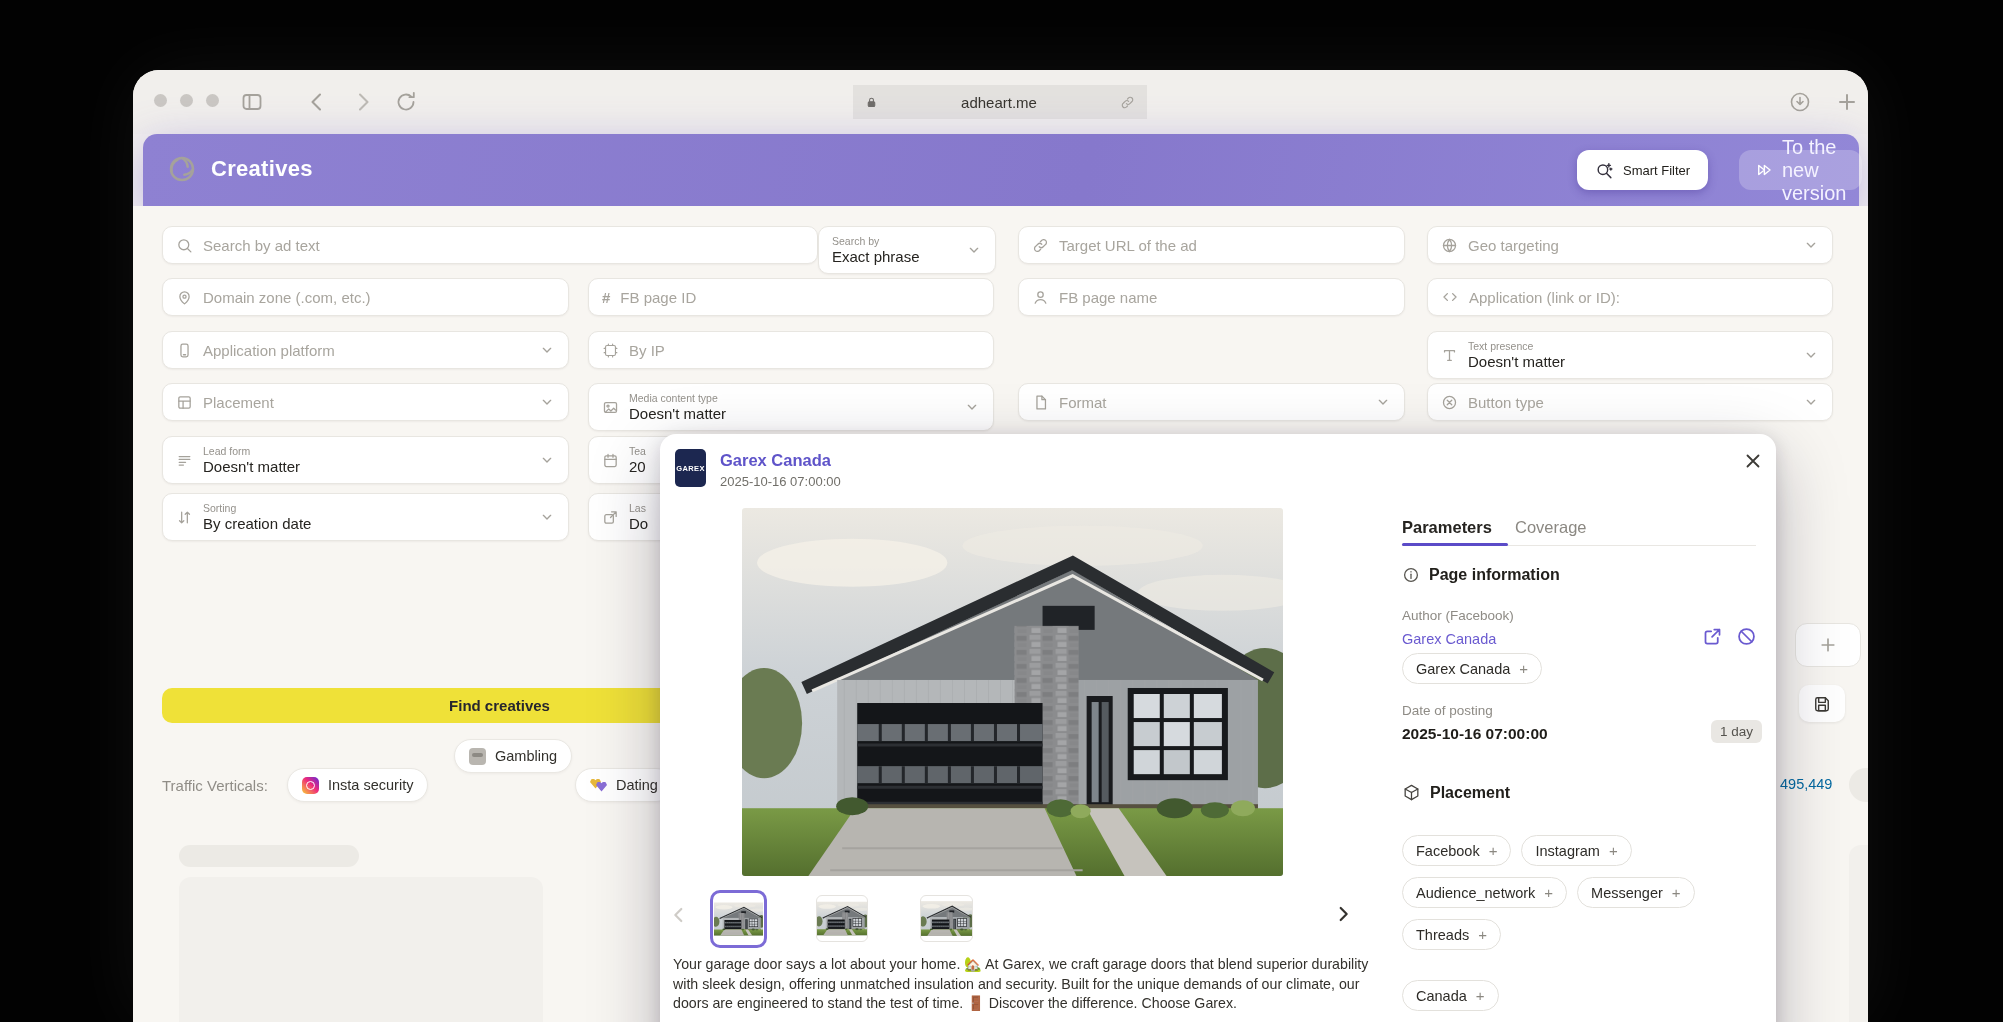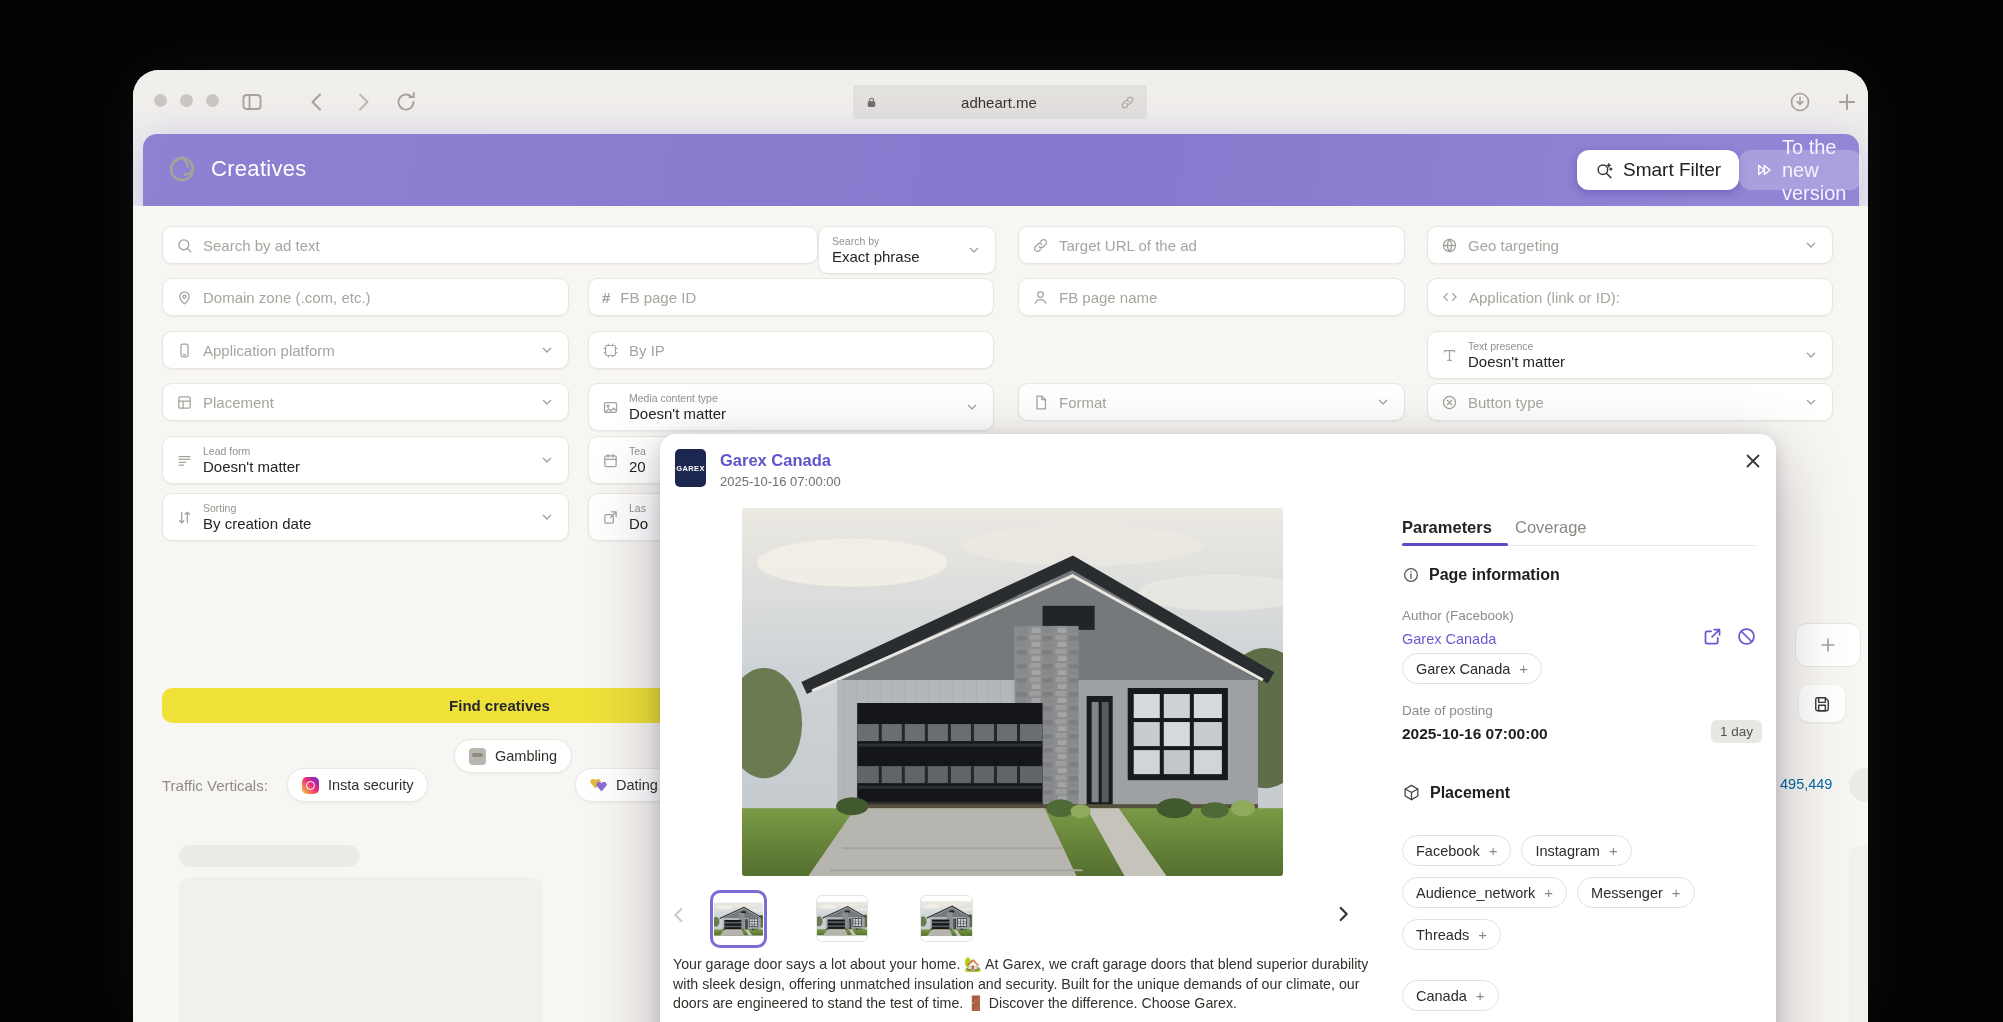--- a/index.html
+++ b/index.html
@@ -9,23 +9,23 @@
   
   .chrome{position:absolute;left:0;top:0;width:100%;height:64px;background:#f1efec}
   .dot{position:absolute;top:24px;width:13px;height:13px;border-radius:50%;background:#cac7c3}
   .cbtn{position:absolute;top:20px;width:24px;height:24px;color:#57554f}
   .cbtn.dis{color:#bdbab4}
   .urlbar{position:absolute;left:720px;top:15px;width:294px;height:34px;background:#e3e1de;border-radius:0;display:flex;align-items:center;padding:0 12px;color:#6f6d69}
   .urlbar .host{flex:1;text-align:center;font-size:15px;color:#37352f}
   
   .appbar{position:absolute;left:10px;top:64px;width:1716px;height:72px;border-radius:14px 14px 0 0;background:linear-gradient(100deg,#8e81d2 0%,#8678cc 55%,#9287d7 100%);box-shadow:0 12px 45px rgba(122,104,208,.45)}
   .applogo{position:absolute;left:24px;top:20px;width:30px;height:30px;color:#fff}
-  .apptitle{position:absolute;left:68px;top:22px;font-size:22px;font-weight:normal;color:#fff;letter-spacing:.3px}
+  .apptitle{position:absolute;left:68px;top:22px;font-size:22px;font-weight:bold;color:#fff;letter-spacing:.3px}
   .sfbtn{position:absolute;left:1434px;top:16px;height:40px;border-radius:12px;background:#fff;display:flex;align-items:center;gap:9px;padding:0 18px;box-shadow:0 3px 8px rgba(60,40,140,.35);cursor:pointer}
-  .sfbtn span{font-size:19px;color:#22201c}
+  .sfbtn span{font-size:13px;color:#22201c}
   .nvbtn{position:absolute;left:1596px;top:16px;height:40px;border-radius:12px;background:rgba(255,255,255,.22);display:flex;align-items:center;gap:9px;padding:0 16px;color:#fff;cursor:pointer}
   .nvbtn span{font-size:20px;color:#f4f2ff}
   
   .page{position:absolute;left:0;top:136px;width:1735px;height:816px;background:#f8f6f2}
   
   .field{position:absolute;background:#fff;border:1px solid #e8e6e1;border-radius:10px;display:flex;align-items:center;gap:10px;padding:0 13px;height:38px;box-shadow:0 1px 2px rgba(30,25,20,.05)}
   .field.tall{height:48px}
   .field input{border:0;outline:0;background:transparent;font:15px "Liberation Sans",sans-serif;color:#c2410c;width:100%;min-width:0}
   .field input::placeholder{color:#a8a59e}
   .ph{color:#a8a59e;font-size:15px;white-space:nowrap;overflow:hidden}

